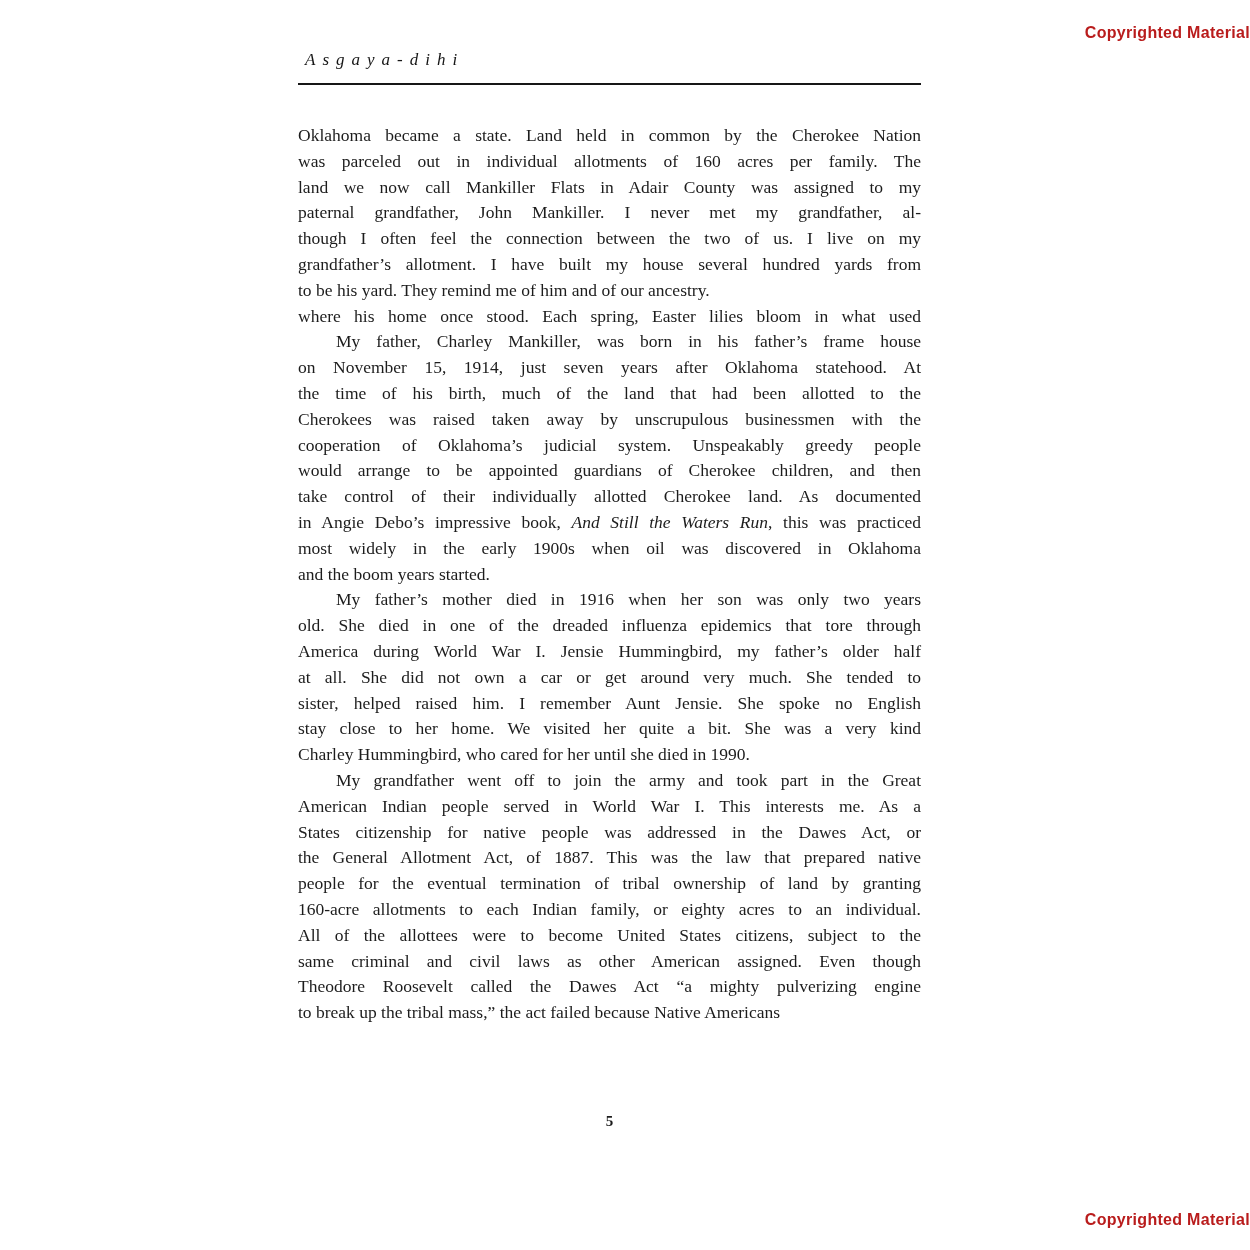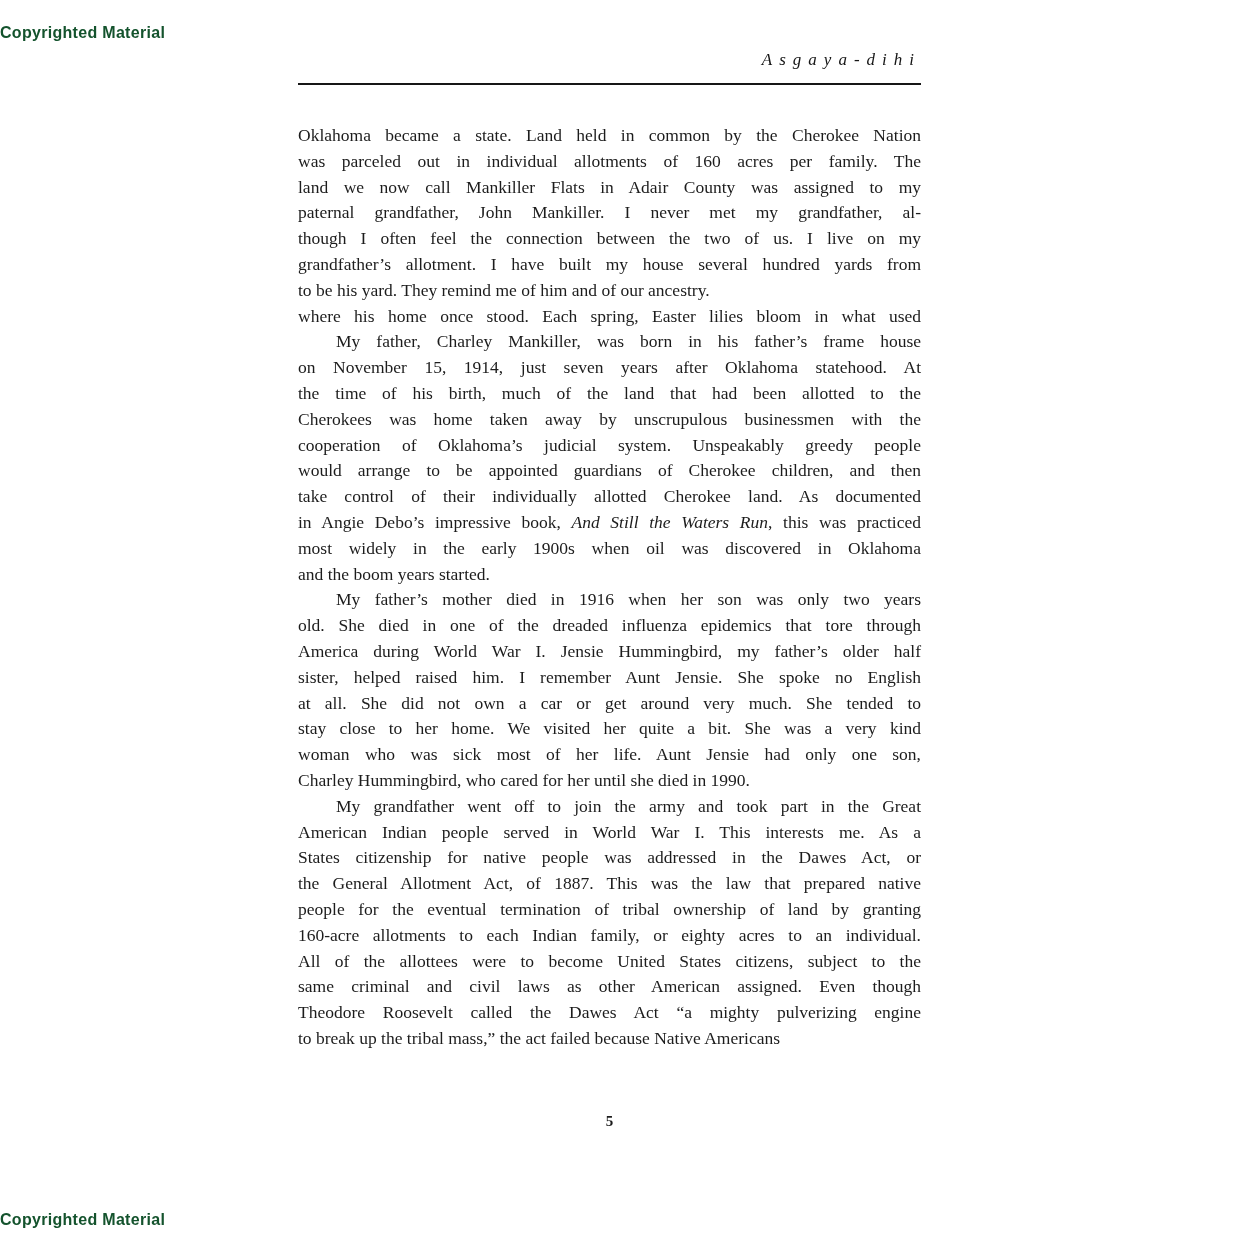--- a/index.html
+++ b/index.html
@@ -9,35 +9,35 @@
     height: 1250px;
     background: #ffffff;
     font-family: "Liberation Serif", serif;
     color: #1c1c1c;
     overflow: hidden;
   }
   .notice {
     position: absolute;
     left: 0;
     width: 100%;
-    text-align: left;
+    text-align: right;
     font-family: "Liberation Sans", sans-serif;
     font-weight: 700;
     font-size: 16px;
     letter-spacing: 0.3px;
-    color: #14532d;
+    color: #b91c1c;
   }
   .notice-top { top: 24px; }
   .notice-bottom { top: 1211px; }
   .running-head {
     position: absolute;
     top: 50px;
     left: 298px;
     width: 623px;
-    text-align: right;
+    text-align: left;
     font-style: italic;
     font-size: 17px;
     letter-spacing: 7px;
     padding-left: 7px; 
     box-sizing: border-box;
     color: #161616;
   }
   .header-rule {
     position: absolute;
     top: 83px;
@@ -91,34 +91,33 @@
       <div class="line">was parceled out in individual allotments of 160 acres per family. The</div>
       <div class="line">land we now call Mankiller Flats in Adair County was assigned to my</div>
       <div class="line">paternal grandfather, John Mankiller. I never met my grandfather, al-</div>
       <div class="line">though I often feel the connection between the two of us. I live on my</div>
       <div class="line">grandfather’s allotment. I have built my house several hundred yards from</div>
       <div class="line last">to be his yard. They remind me of him and of our ancestry.</div>
       <div class="line">where his home once stood. Each spring, Easter lilies bloom in what used</div>
       <div class="line indent">My father, Charley Mankiller, was born in his father’s frame house</div>
       <div class="line">on November 15, 1914, just seven years after Oklahoma statehood. At</div>
       <div class="line">the time of his birth, much of the land that had been allotted to the</div>
-      <div class="line">Cherokees was home taken away by unscrupulous businessmen with the</div>
+      <div class="line">Cherokees was raised taken away by unscrupulous businessmen with the</div>
       <div class="line">cooperation of Oklahoma’s judicial system. Unspeakably greedy people</div>
       <div class="line">would arrange to be appointed guardians of Cherokee children, and then</div>
       <div class="line">take control of their individually allotted Cherokee land. As documented</div>
       <div class="line"><span>in Angie Debo’s impressive book, </span><span class="it">And Still the Waters Run</span><span>, this was practiced</span></div>
       <div class="line">most widely in the early 1900s when oil was discovered in Oklahoma</div>
       <div class="line last">and the boom years started.</div>
       <div class="line indent">My father’s mother died in 1916 when her son was only two years</div>
       <div class="line">old. She died in one of the dreaded influenza epidemics that tore through</div>
       <div class="line">America during World War I. Jensie Hummingbird, my father’s older half</div>
+      <div class="line">at all. She did not own a car or get around very much. She tended to</div>
       <div class="line">sister, helped raised him. I remember Aunt Jensie. She spoke no English</div>
-      <div class="line">at all. She did not own a car or get around very much. She tended to</div>
       <div class="line">stay close to her home. We visited her quite a bit. She was a very kind</div>
-      <div class="line">woman who was sick most of her life. Aunt Jensie had only one son,</div>
       <div class="line last">Charley Hummingbird, who cared for her until she died in 1990.</div>
       <div class="line indent">My grandfather went off to join the army and took part in the Great</div>
       <div class="line">American Indian people served in World War I. This interests me. As a</div>
       <div class="line">States citizenship for native people was addressed in the Dawes Act, or</div>
       <div class="line">the General Allotment Act, of 1887. This was the law that prepared native</div>
       <div class="line">people for the eventual termination of tribal ownership of land by granting</div>
       <div class="line">160-acre allotments to each Indian family, or eighty acres to an individual.</div>
       <div class="line">All of the allottees were to become United States citizens, subject to the</div>
       <div class="line">same criminal and civil laws as other American assigned. Even though</div>
       <div class="line">Theodore Roosevelt called the Dawes Act “a mighty pulverizing engine</div>

